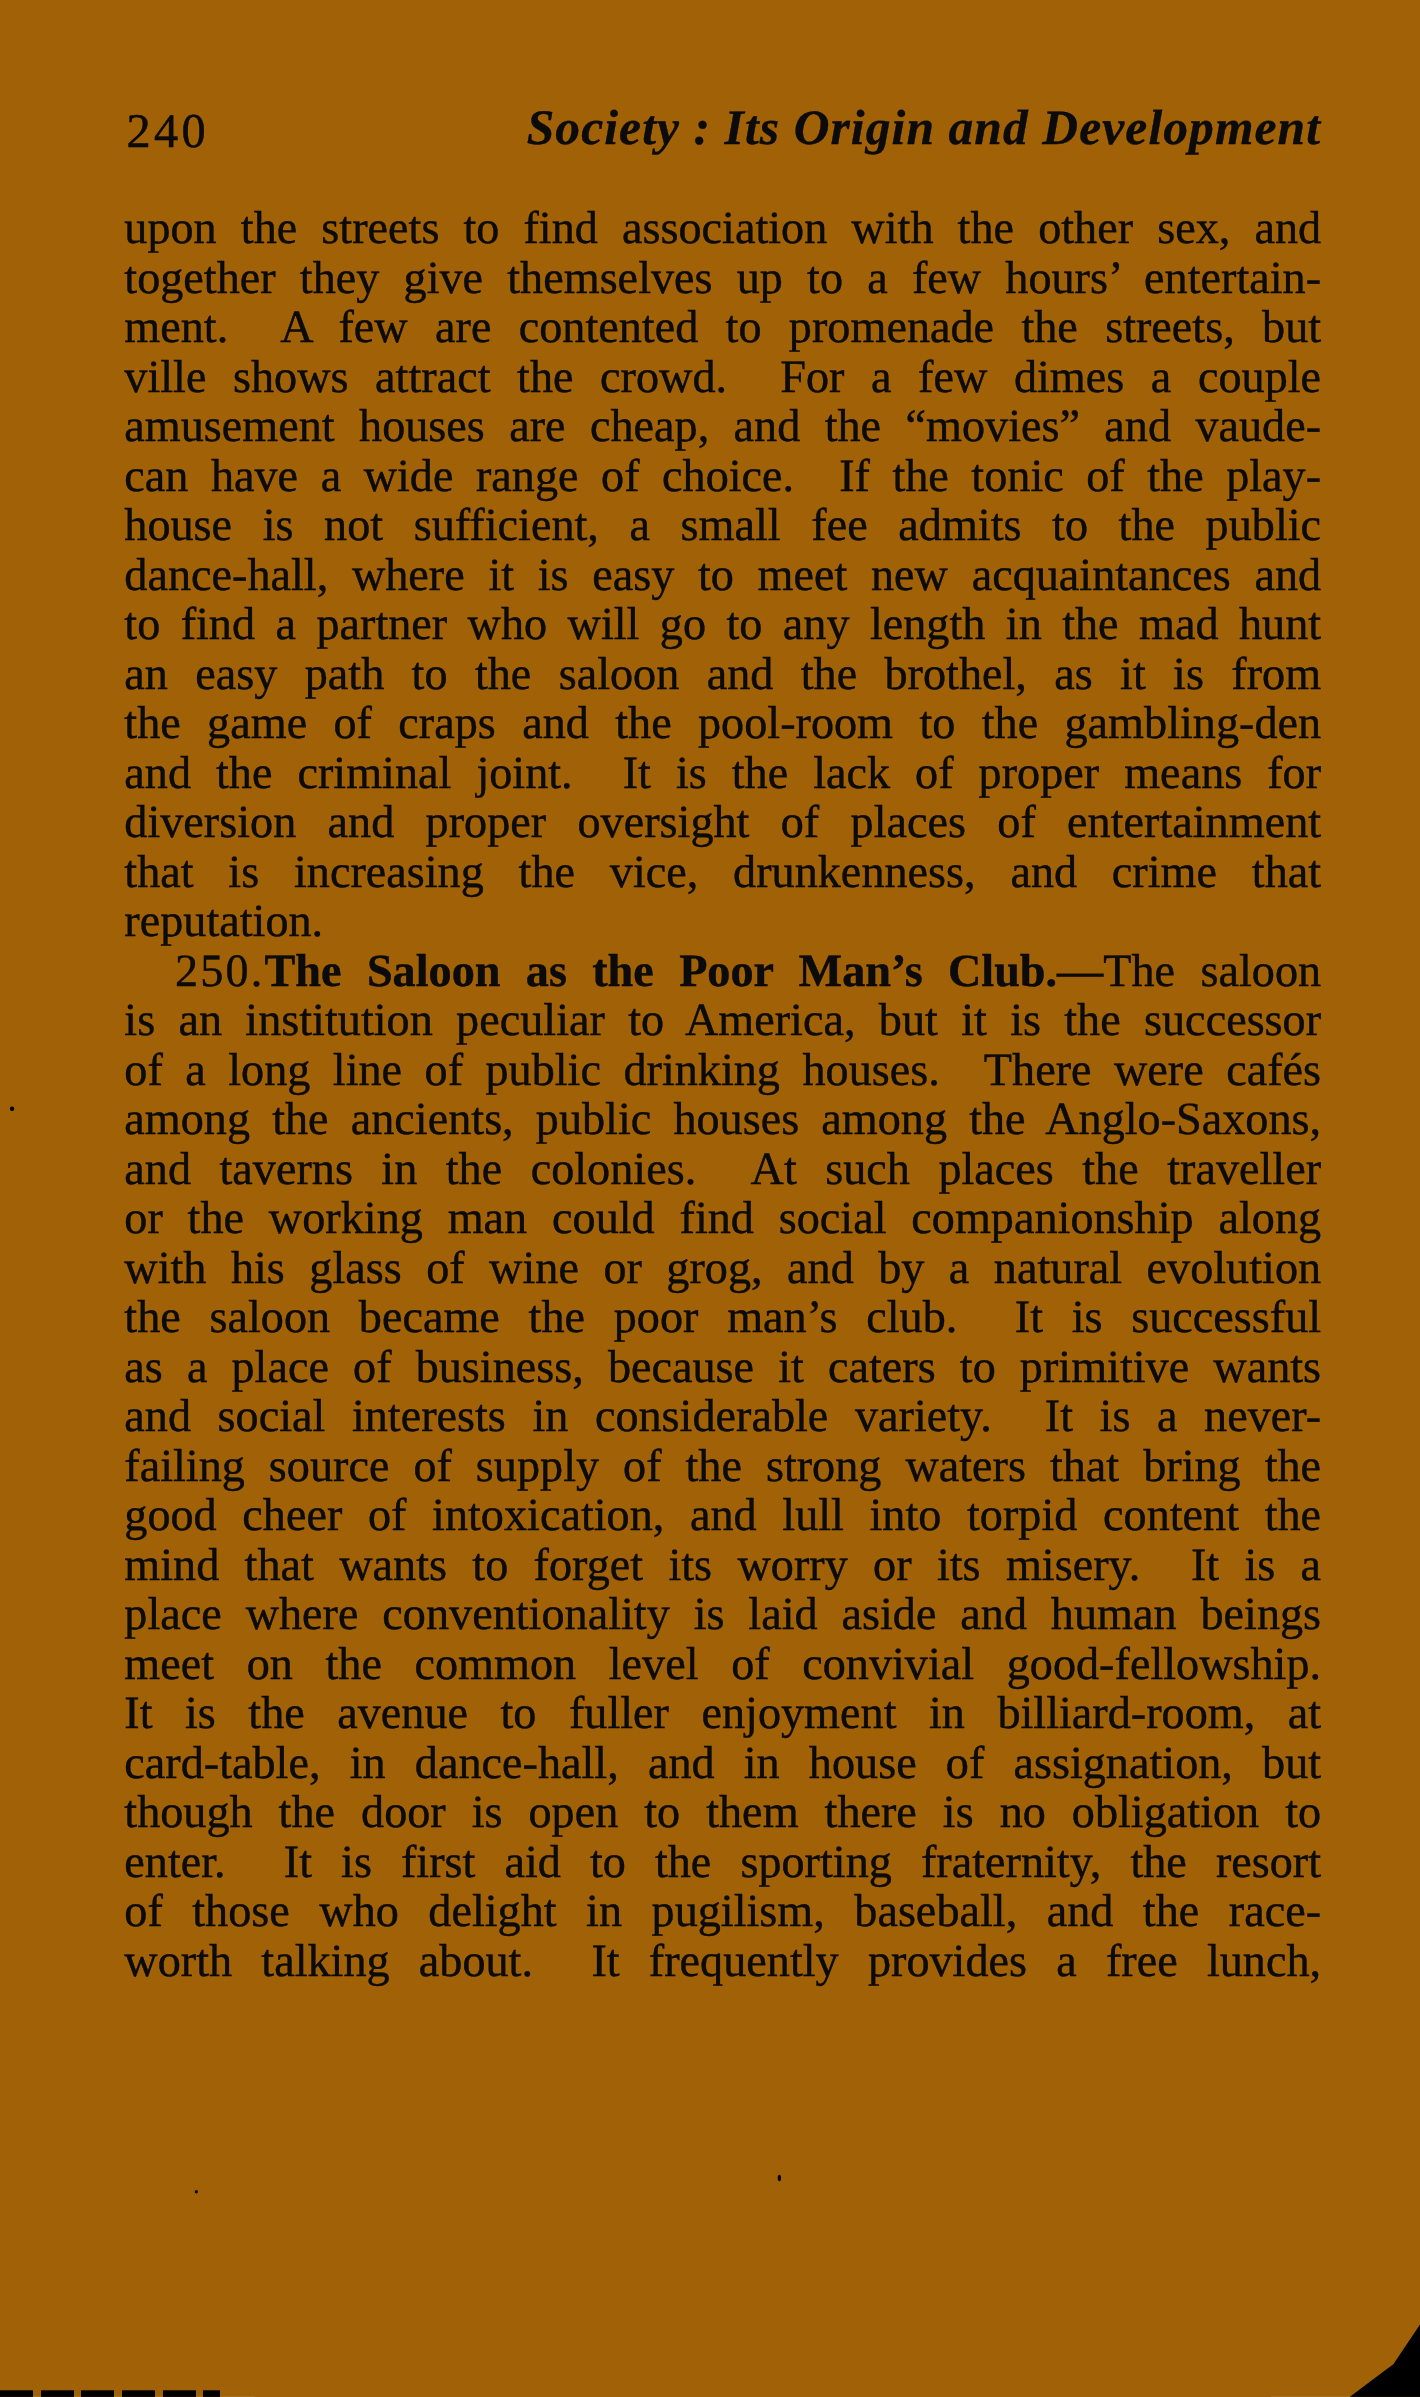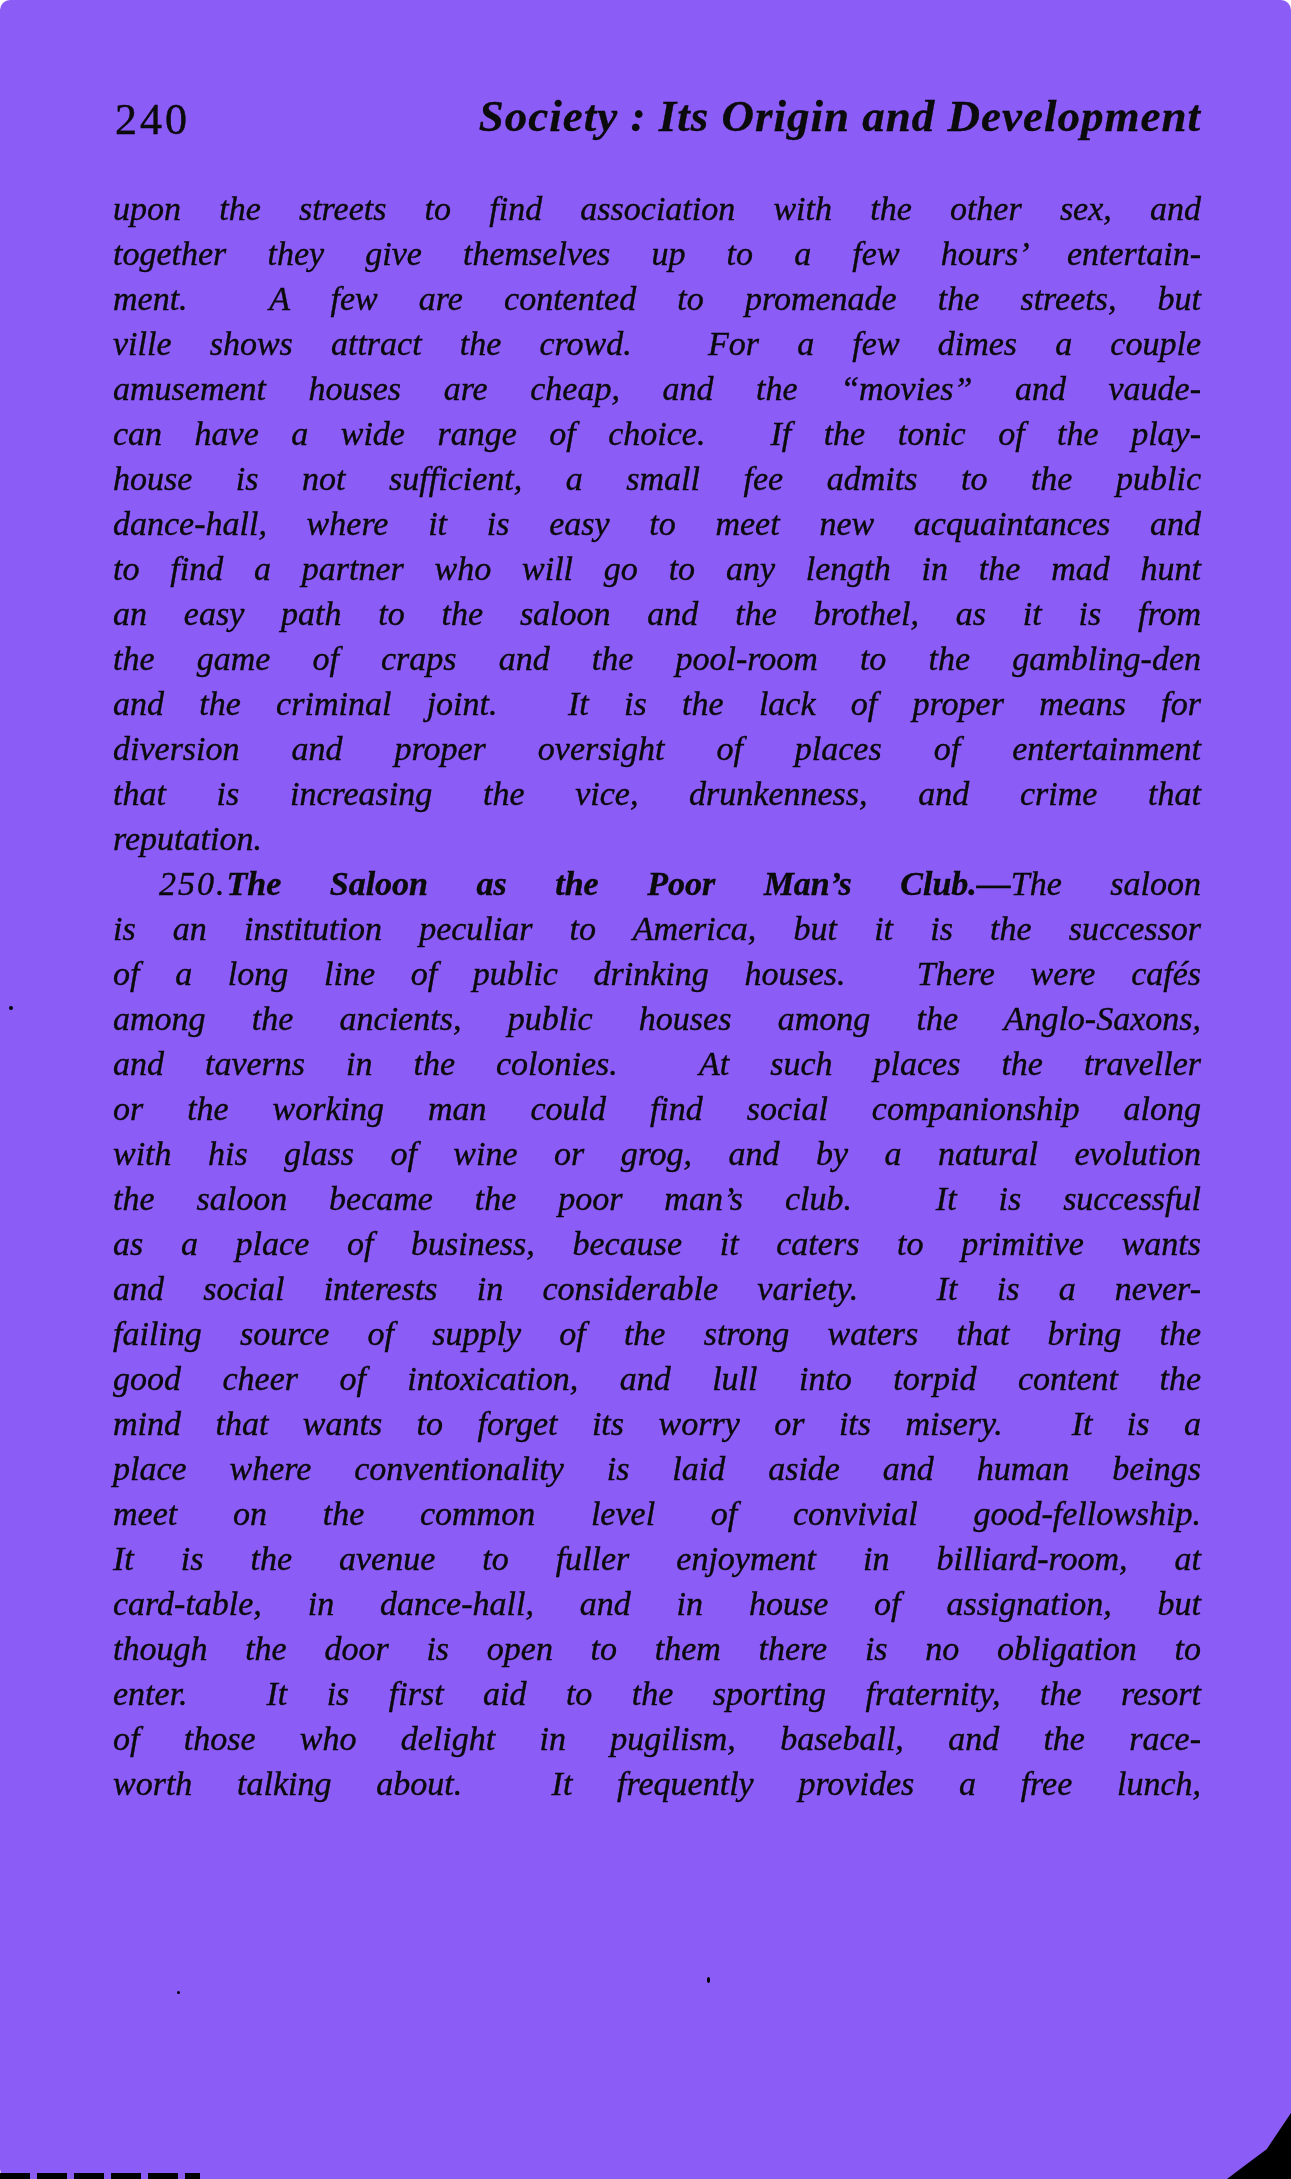--- a/index.html
+++ b/index.html
@@ -4,46 +4,45 @@
 <style>
   html, body { margin: 0; padding: 0; }
   body {
     width: 1291px; height: 2179px;
     background: #ffffff;
     font-family: "Liberation Serif", serif;
     color: #0b0b0b;
     overflow: hidden;
     position: relative;
   }
-  .page { position: absolute; inset: 0; background: #8b5cf6; border-radius: 10px; }
+  .page { position: absolute; inset: 0; background: #a16207; }
 
   
   .running-header { position: absolute; left: 113px; top: 90px; width: 1088px; height: 56px; }
   .page-number {
     position: absolute; left: 2px; top: 4px;
     font-size: 44px; letter-spacing: 3px;
     -webkit-text-stroke: 0.4px #000;
   }
   .running-head {
     position: absolute; left: 0; right: 0; top: 0;
     text-align: right; padding-left: 72px;
     font-size: 45px; font-style: italic; font-weight: 700;
     letter-spacing: 1px;
     -webkit-text-stroke: 0.3px #000;
   }
 
   
   .text-block { position: absolute; left: 113px; top: 186px; width: 1088px; }
   .line {
-    font-size: 34px;
+    font-size: 42px;
     line-height: 45px;
     text-align: justify;
     text-align-last: justify;
     white-space: pre-wrap;
-    font-style: italic;
     -webkit-text-stroke: 0.35px #000;
   }
   .last-line { text-align-last: left; }
   .first-line { text-indent: 46px; }
   .sec-num { letter-spacing: 2px; }
   .sec-title { font-weight: 700; }
 
   
   .artifact-strip-bl {
     position: absolute; left: 0; bottom: 0; height: 6px; width: 200px;

